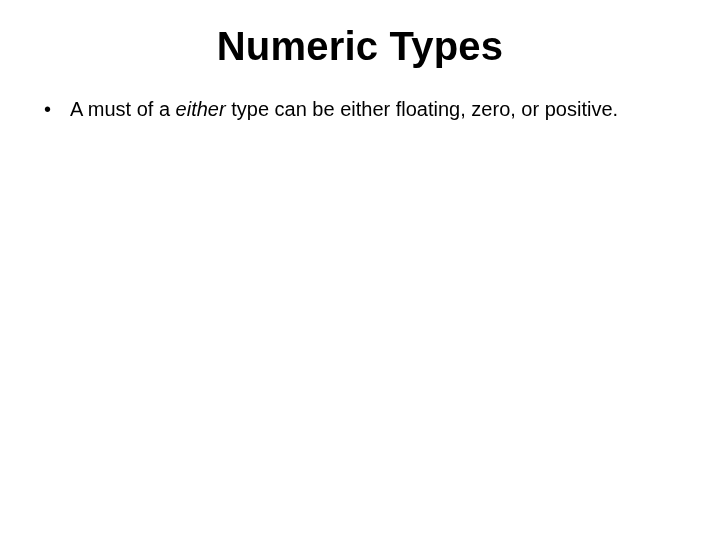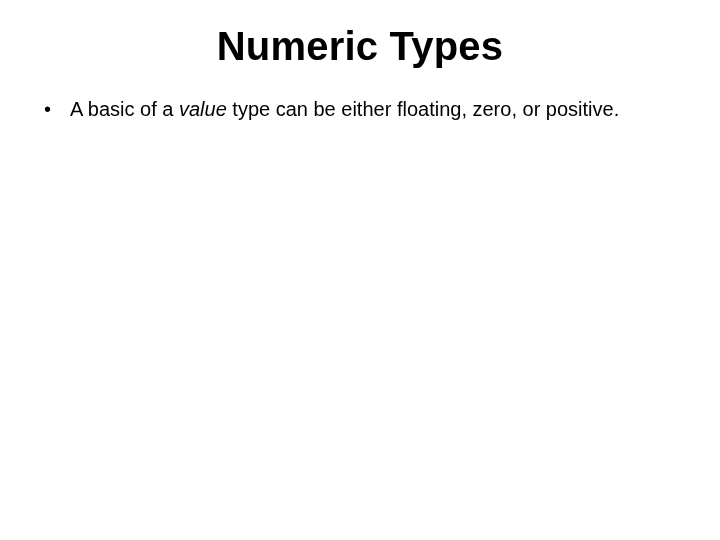--- a/index.html
+++ b/index.html
@@ -45,16 +45,16 @@
   }
   .italic { font-style: italic; }
 </style>
 </head>
 <body>
 
 <div class="slide">
   <div class="title">Numeric Types</div>
   <ul class="bullets">
     <li>
-      <span>A basic of a </span><span class="italic">value</span><span> type can be either floating, zero, or positive.</span>
+      <span>A must of a </span><span class="italic">either</span><span> type can be either floating, zero, or positive.</span>
     </li>
   </ul>
 </div>
 
 </body></html>

